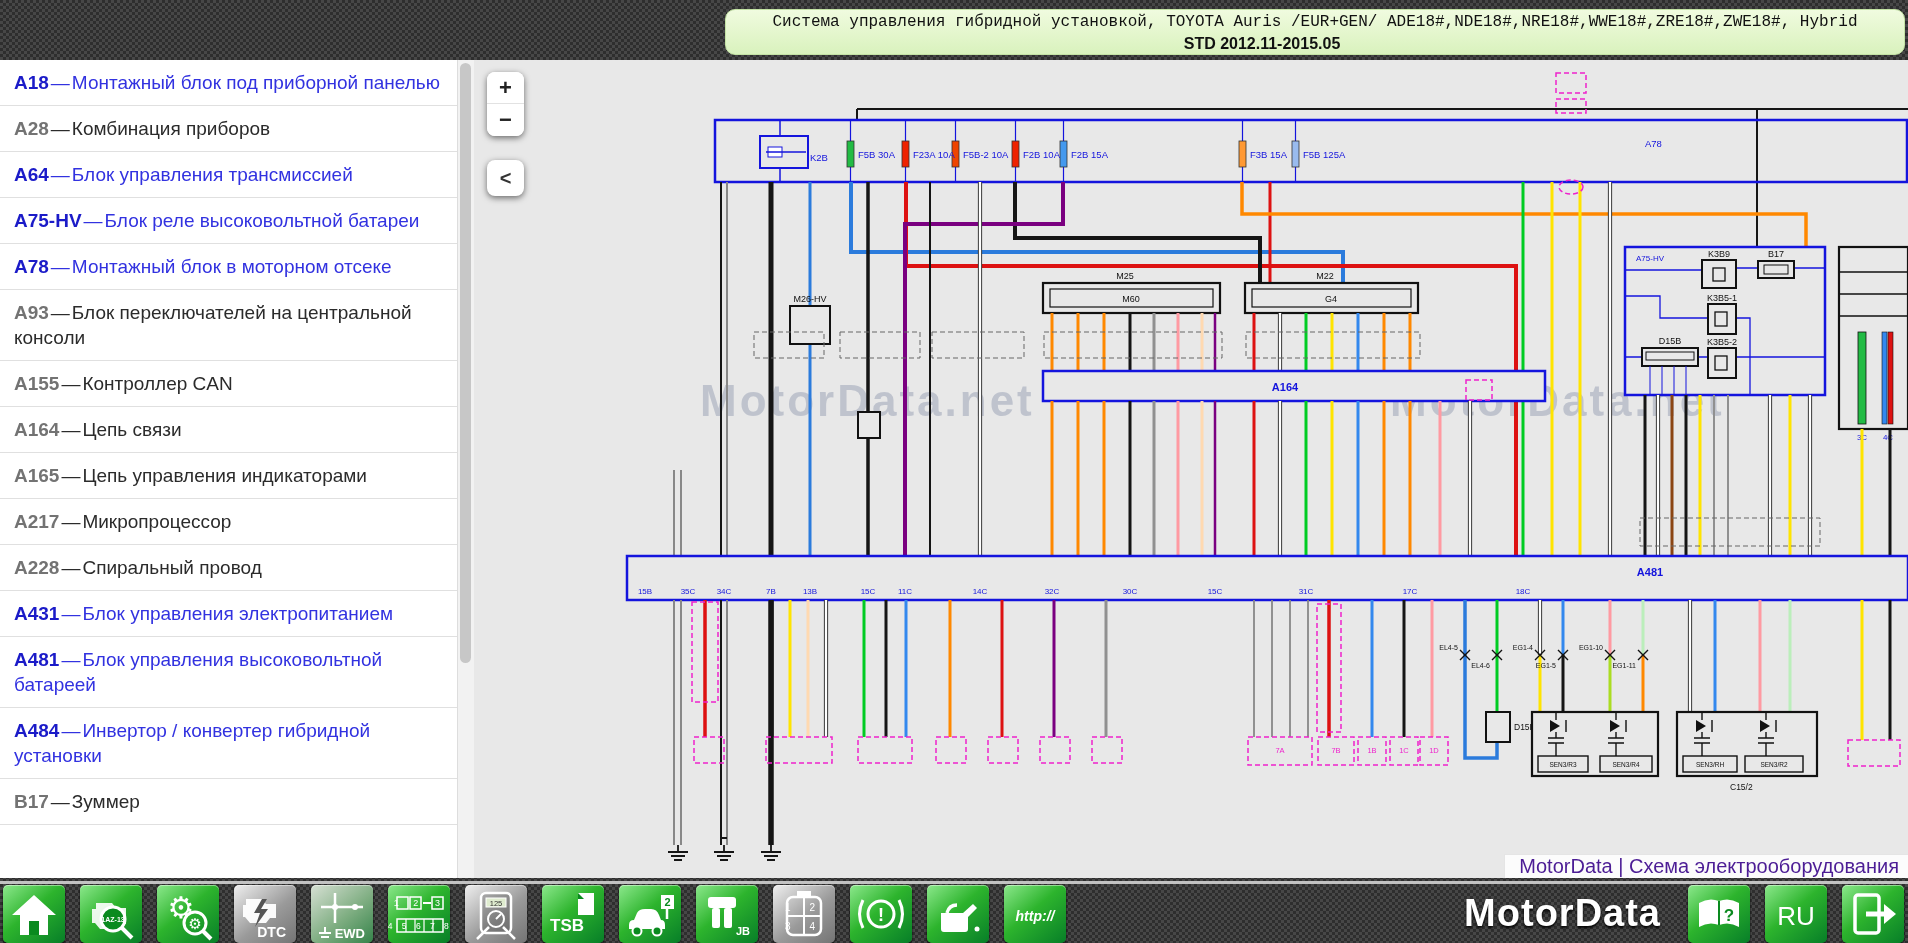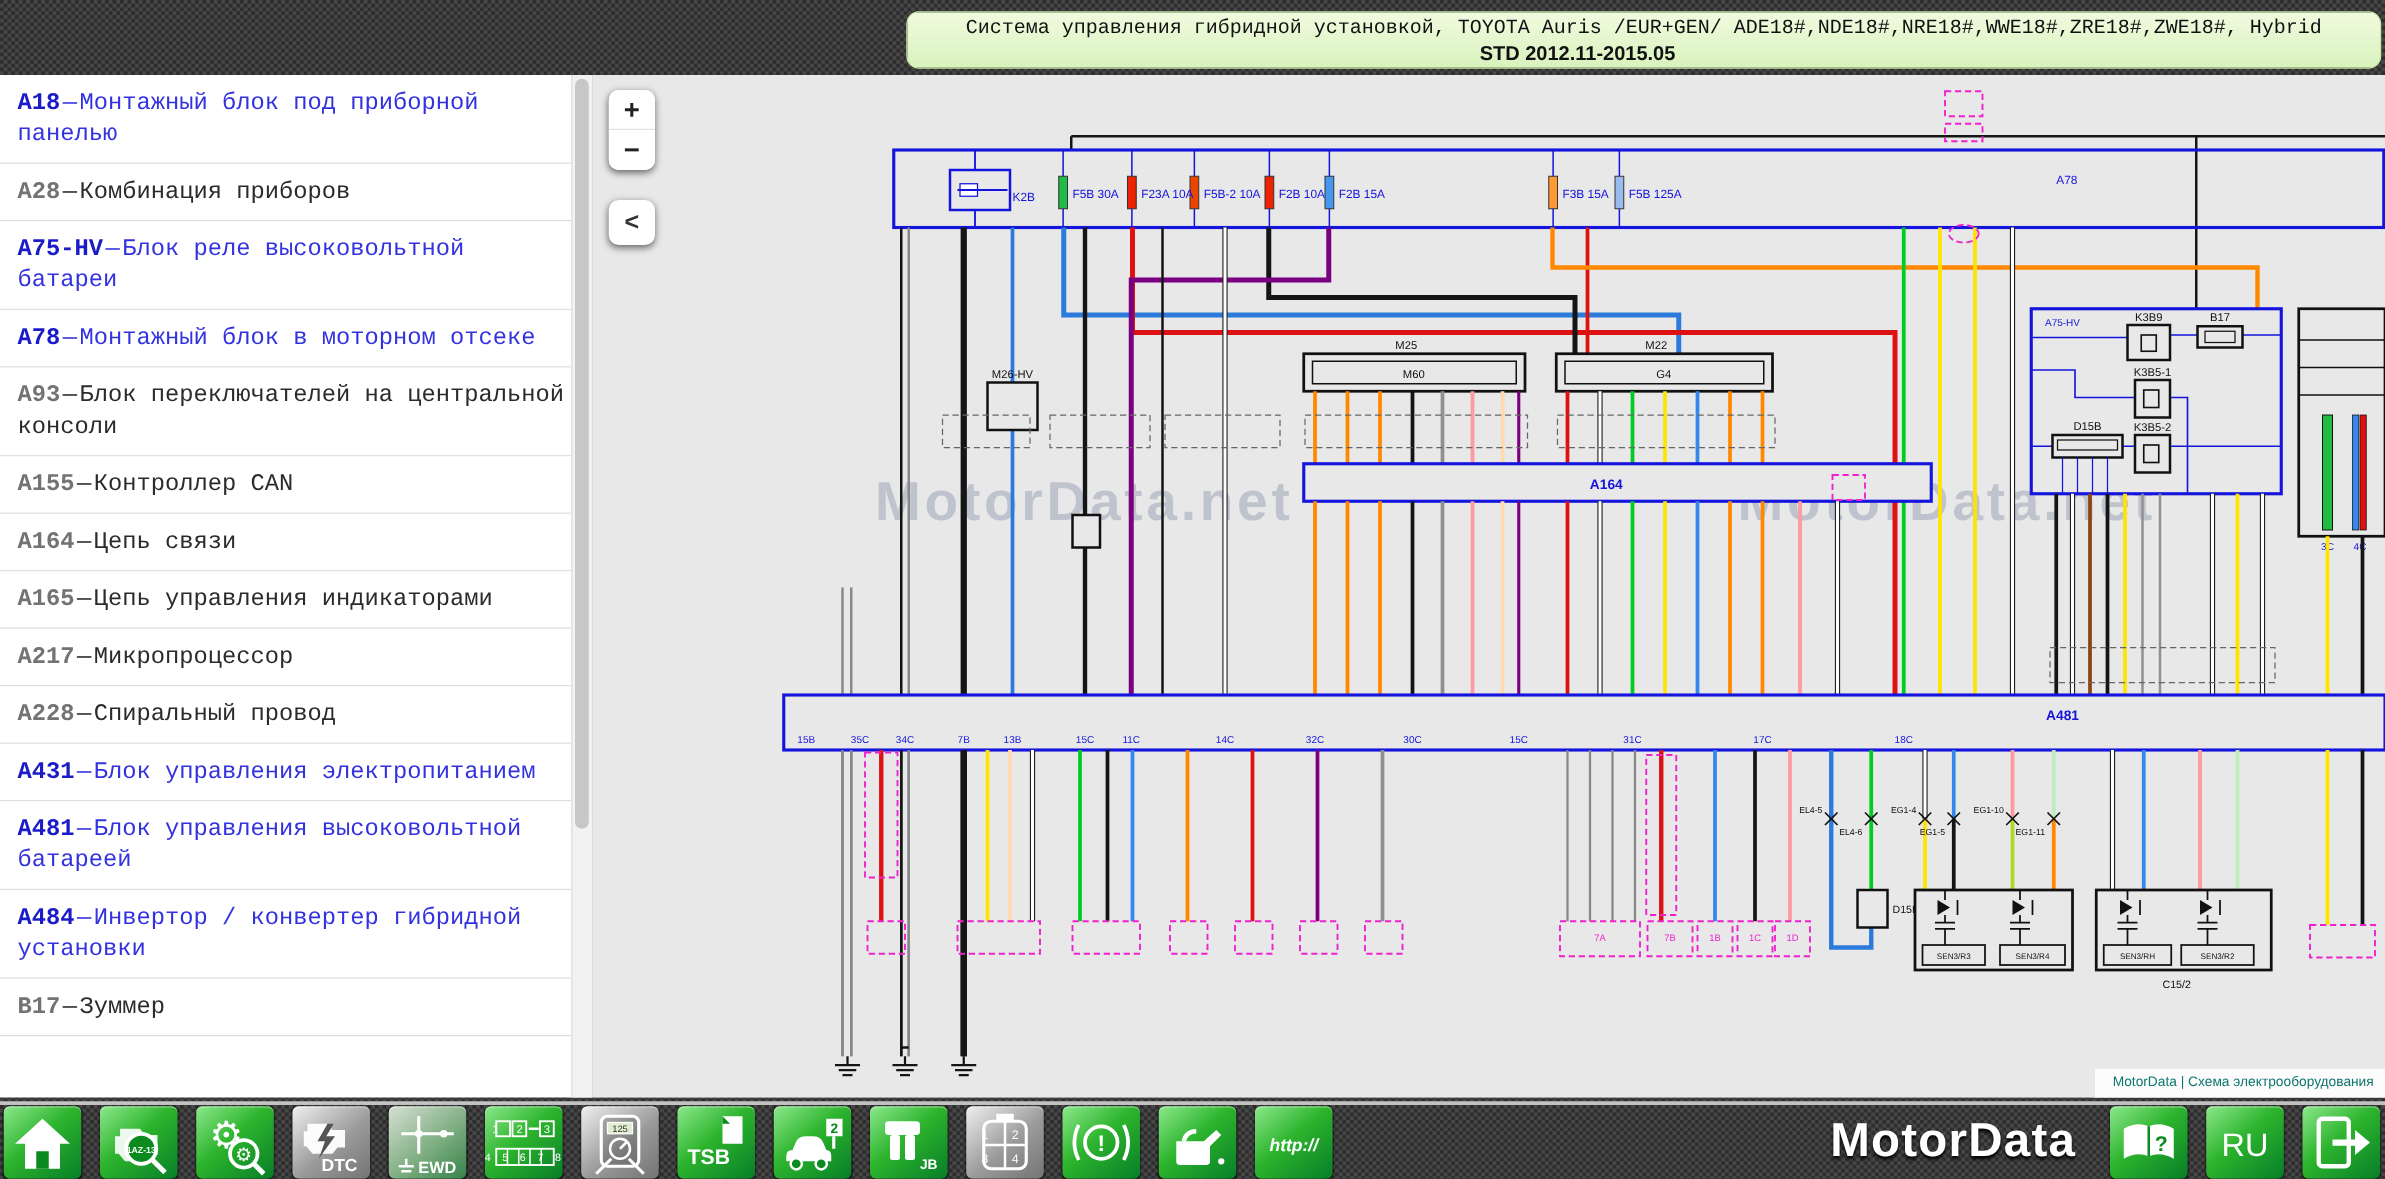--- a/index.html
+++ b/index.html
@@ -12,39 +12,39 @@
   
   #hdr{position:absolute;left:725px;top:9px;width:1178px;height:44px;
     background:linear-gradient(#f0fbdf,#d9f2bd);border:1px solid #c3e3a4;border-radius:10px;
     color:#111;font-size:16px;line-height:21px;}
   #hdr .l1{text-align:center;padding-top:2px;font-family:Liberation Mono, monospace;}
   #hdr .l2{text-align:center;padding-right:106px;font-weight:bold;}
 
   
   #side{position:absolute;left:0;top:60px;width:474px;height:818px;background:#fff;}
   #side .rows{position:absolute;left:0;top:0;right:16px;}
-  .row{padding:10px 6px 10px 14px;border-bottom:1px solid #e0e0e0;font-size:19px;line-height:25px;font-family:Liberation Mono, monospace;}
+  .row{padding:10px 6px 10px 14px;border-bottom:1px solid #e0e0e0;font-size:19px;line-height:25px;}
   .row b{font-weight:bold;}
   .row .sep{margin:0 2px;}
   .row.link b{color:#1b1bc8;} .row.link .lbl,.row.link .sep{color:#3232e0;}
   .row.plain b{color:#737373;} .row.plain .lbl,.row.plain .sep{color:#2b2b2b;}
   #sb{position:absolute;right:0;top:0;width:16px;height:100%;background:#f2f2f2;border-left:1px solid #ddd;}
   #sb .thumb{position:absolute;left:2px;width:11px;top:3px;height:600px;background:#c7c7c7;border-radius:6px;}
 
   
   #diag{position:absolute;left:474px;top:60px;width:1434px;height:818px;background:#e8e8e8;}
   #zoomctl{position:absolute;left:13px;top:12px;width:37px;border-radius:8px;background:#fff;
     box-shadow:0 2px 6px rgba(0,0,0,.55);overflow:hidden;}
   .zbtn{width:37px;height:32px;background:#fff;border:none;font-size:22px;font-weight:bold;color:#222;
     display:block;line-height:30px;text-align:center;cursor:pointer;}
   #zoomctl .zbtn:first-child{border-bottom:1px solid #e2e2e2;}
   #backbtn{position:absolute;left:13px;top:100px;width:37px;height:36px;background:#fff;border:none;
     border-radius:8px;box-shadow:0 2px 6px rgba(0,0,0,.55);font-size:20px;font-weight:bold;color:#333;cursor:pointer;}
-  #status{position:absolute;right:0;bottom:0;height:23px;background:#fcfcfc;color:#0f766e;
-    font-size:11px;line-height:23px;padding:0 9px 0 14px;border-top:1px solid #e5e5e5;border-left:1px solid #e5e5e5;}
+  #status{position:absolute;right:0;bottom:0;height:23px;background:#fcfcfc;color:#4c1d95;
+    font-size:20px;line-height:23px;padding:0 9px 0 14px;border-top:1px solid #e5e5e5;border-left:1px solid #e5e5e5;}
   svg text{font-family:"Liberation Sans",sans-serif;}
   .bl{fill:#1414dd;font-size:9.5px;} .bl2{fill:#1414dd;font-size:8px;text-anchor:middle;}
   .bk{fill:#111;font-size:8.5px;} .bkm{fill:#111;font-size:9px;text-anchor:middle;}
   .pin{fill:#1414dd;font-size:8px;text-anchor:middle;}
   .ml{fill:#ee22cc;font-size:7.5px;text-anchor:middle;}
   .sp{fill:#111;font-size:7px;text-anchor:end;}
   .sen{fill:#111;font-size:6.5px;text-anchor:middle;}
   .wm{fill:#98a0b4;opacity:.5;font-size:44px;font-weight:bold;letter-spacing:3px;}
   .dashm{stroke:#ee22cc;stroke-dasharray:5 3;fill:none;stroke-width:1.5;}
   .dashg{stroke:#666;stroke-dasharray:5 3;fill:none;stroke-width:1;}
@@ -69,20 +69,21 @@
 
   <div id="hdr">
     <div class="l1">Система управления гибридной установкой, TOYOTA Auris /EUR+GEN/ ADE18#,NDE18#,NRE18#,WWE18#,ZRE18#,ZWE18#, Hybrid</div>
     <div class="l2">STD 2012.11-2015.05</div>
   </div>
 
   <div id="side">
     <div class="rows">
       <div class="row link"><b>A18</b><span class="sep">—</span><span class="lbl">Монтажный блок под приборной панелью</span></div>
       <div class="row plain"><b>A28</b><span class="sep">—</span><span class="lbl">Комбинация приборов</span></div>
+      <div class="row link"><b>A64</b><span class="sep">—</span><span class="lbl">Блок управления трансмиссией</span></div>
       <div class="row link"><b>A75-HV</b><span class="sep">—</span><span class="lbl">Блок реле высоковольтной батареи</span></div>
       <div class="row link"><b>A78</b><span class="sep">—</span><span class="lbl">Монтажный блок в моторном отсеке</span></div>
       <div class="row plain"><b>A93</b><span class="sep">—</span><span class="lbl">Блок переключателей на центральной консоли</span></div>
       <div class="row plain"><b>A155</b><span class="sep">—</span><span class="lbl">Контроллер CAN</span></div>
       <div class="row plain"><b>A164</b><span class="sep">—</span><span class="lbl">Цепь связи</span></div>
       <div class="row plain"><b>A165</b><span class="sep">—</span><span class="lbl">Цепь управления индикаторами</span></div>
       <div class="row plain"><b>A217</b><span class="sep">—</span><span class="lbl">Микропроцессор</span></div>
       <div class="row plain"><b>A228</b><span class="sep">—</span><span class="lbl">Спиральный провод</span></div>
       <div class="row link"><b>A431</b><span class="sep">—</span><span class="lbl">Блок управления электропитанием</span></div>
       <div class="row link"><b>A481</b><span class="sep">—</span><span class="lbl">Блок управления высоковольтной батареей</span></div>

